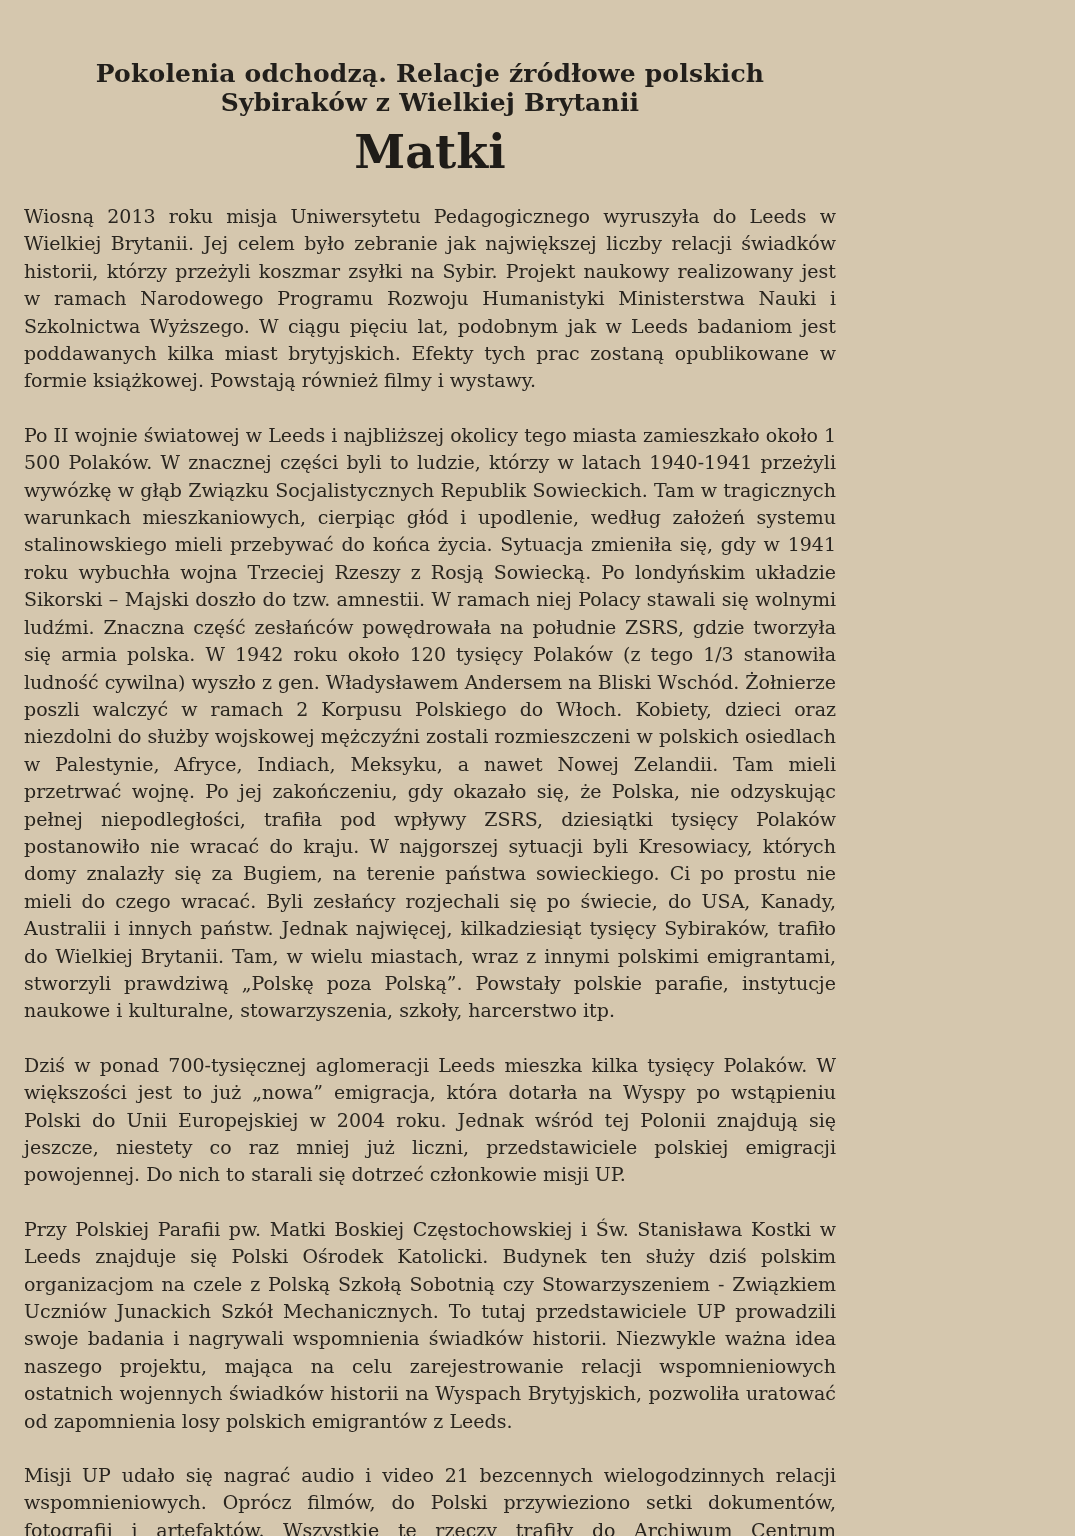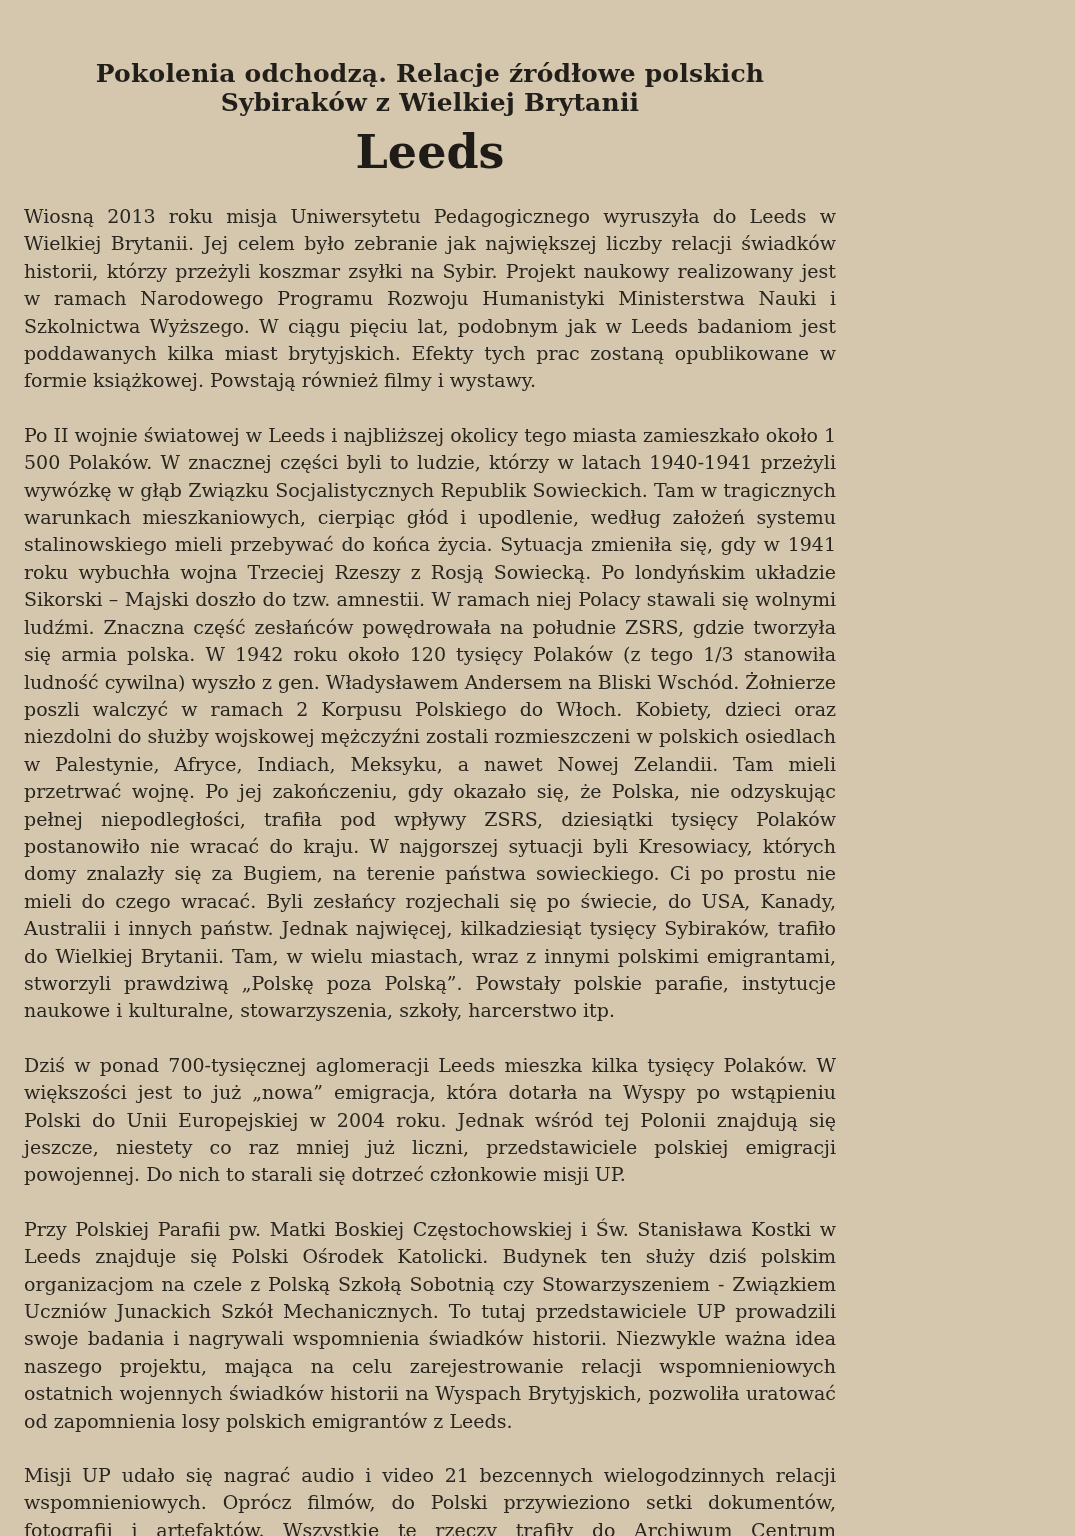--- a/index.html
+++ b/index.html
@@ -37,21 +37,21 @@
     margin-top:-4px;
     color:#404040;
   }
 </style>
 </head>
 <body>
 
 <div class="page">
 
   <h1 class="title">Pokolenia odchodzą. Relacje źródłowe polskich Sybiraków z Wielkiej Brytanii</h1>
-  <h2 class="subtitle">Leeds</h2>
+  <h2 class="subtitle">Matki</h2>
 
   <div class="body-text">
     <p>Wiosną 2013 roku misja Uniwersytetu Pedagogicznego wyruszyła do Leeds w Wielkiej Brytanii. Jej celem było zebranie jak największej liczby relacji świadków historii, którzy przeżyli koszmar zsyłki na Sybir. Projekt naukowy realizowany jest w ramach Narodowego Programu Rozwoju Humanistyki Ministerstwa Nauki i Szkolnictwa Wyższego. W ciągu pięciu lat, podobnym jak w Leeds badaniom jest poddawanych kilka miast brytyjskich. Efekty tych prac zostaną opublikowane w formie książkowej. Powstają również filmy i wystawy.</p>
     <p>Po II wojnie światowej w Leeds i najbliższej okolicy tego miasta zamieszkało około 1 500 Polaków. W znacznej części byli to ludzie, którzy w latach 1940-1941 przeżyli wywózkę w głąb Związku Socjalistycznych Republik Sowieckich. Tam w tragicznych warunkach mieszkaniowych, cierpiąc głód i upodlenie, według założeń systemu stalinowskiego mieli przebywać do końca życia. Sytuacja zmieniła się, gdy w 1941 roku wybuchła wojna Trzeciej Rzeszy z Rosją Sowiecką. Po londyńskim układzie Sikorski – Majski doszło do tzw. amnestii. W ramach niej Polacy stawali się wolnymi ludźmi. Znaczna część zesłańców powędrowała na południe ZSRS, gdzie tworzyła się armia polska. W 1942 roku około 120 tysięcy Polaków (z tego 1/3 stanowiła ludność cywilna) wyszło z gen. Władysławem Andersem na Bliski Wschód. Żołnierze poszli walczyć w ramach 2 Korpusu Polskiego do Włoch. Kobiety, dzieci oraz niezdolni do służby wojskowej mężczyźni zostali rozmieszczeni w polskich osiedlach w Palestynie, Afryce, Indiach, Meksyku, a nawet Nowej Zelandii. Tam mieli przetrwać wojnę. Po jej zakończeniu, gdy okazało się, że Polska, nie odzyskując pełnej niepodległości, trafiła pod wpływy ZSRS, dziesiątki tysięcy Polaków postanowiło nie wracać do kraju. W najgorszej sytuacji byli Kresowiacy, których domy znalazły się za Bugiem, na terenie państwa sowieckiego. Ci po prostu nie mieli do czego wracać. Byli zesłańcy rozjechali się po świecie, do USA, Kanady, Australii i innych państw. Jednak najwięcej, kilkadziesiąt tysięcy Sybiraków, trafiło do Wielkiej Brytanii. Tam, w wielu miastach, wraz z innymi polskimi emigrantami, stworzyli prawdziwą „Polskę poza Polską”. Powstały polskie parafie, instytucje naukowe i kulturalne, stowarzyszenia, szkoły, harcerstwo itp.</p>
     <p>Dziś w ponad 700-tysięcznej aglomeracji Leeds mieszka kilka tysięcy Polaków. W większości jest to już „nowa” emigracja, która dotarła na Wyspy po wstąpieniu Polski do Unii Europejskiej w 2004 roku. Jednak wśród tej Polonii znajdują się jeszcze, niestety co raz mniej już liczni, przedstawiciele polskiej emigracji powojennej. Do nich to starali się dotrzeć członkowie misji UP.</p>
     <p>Przy Polskiej Parafii pw. Matki Boskiej Częstochowskiej i Św. Stanisława Kostki w Leeds znajduje się Polski Ośrodek Katolicki. Budynek ten służy dziś polskim organizacjom na czele z Polską Szkołą Sobotnią czy Stowarzyszeniem - Związkiem Uczniów Junackich Szkół Mechanicznych. To tutaj przedstawiciele UP prowadzili swoje badania i nagrywali wspomnienia świadków historii. Niezwykle ważna idea naszego projektu, mająca na celu zarejestrowanie relacji wspomnieniowych ostatnich wojennych świadków historii na Wyspach Brytyjskich, pozwoliła uratować od zapomnienia losy polskich emigrantów z Leeds.</p>
     <p>Misji UP udało się nagrać audio i video 21 bezcennych wielogodzinnych relacji wspomnieniowych. Oprócz filmów, do Polski przywieziono setki dokumentów, fotografii i artefaktów. Wszystkie te rzeczy trafiły do Archiwum Centrum Dokumentacji Zsyłek, Wypędzeń i Przesiedleń Uniwersytetu Pedagogicznego. Posłużą one do badań nad Sybirakami i polską emigracją w Wielkiej Brytanii. Niewielką część tych zbiorów można zobaczyć na prezentowanej tutaj wystawie.</p>
   </div>
 
   <div class="signature">Dr hab. Hubert Chudzio</div>

